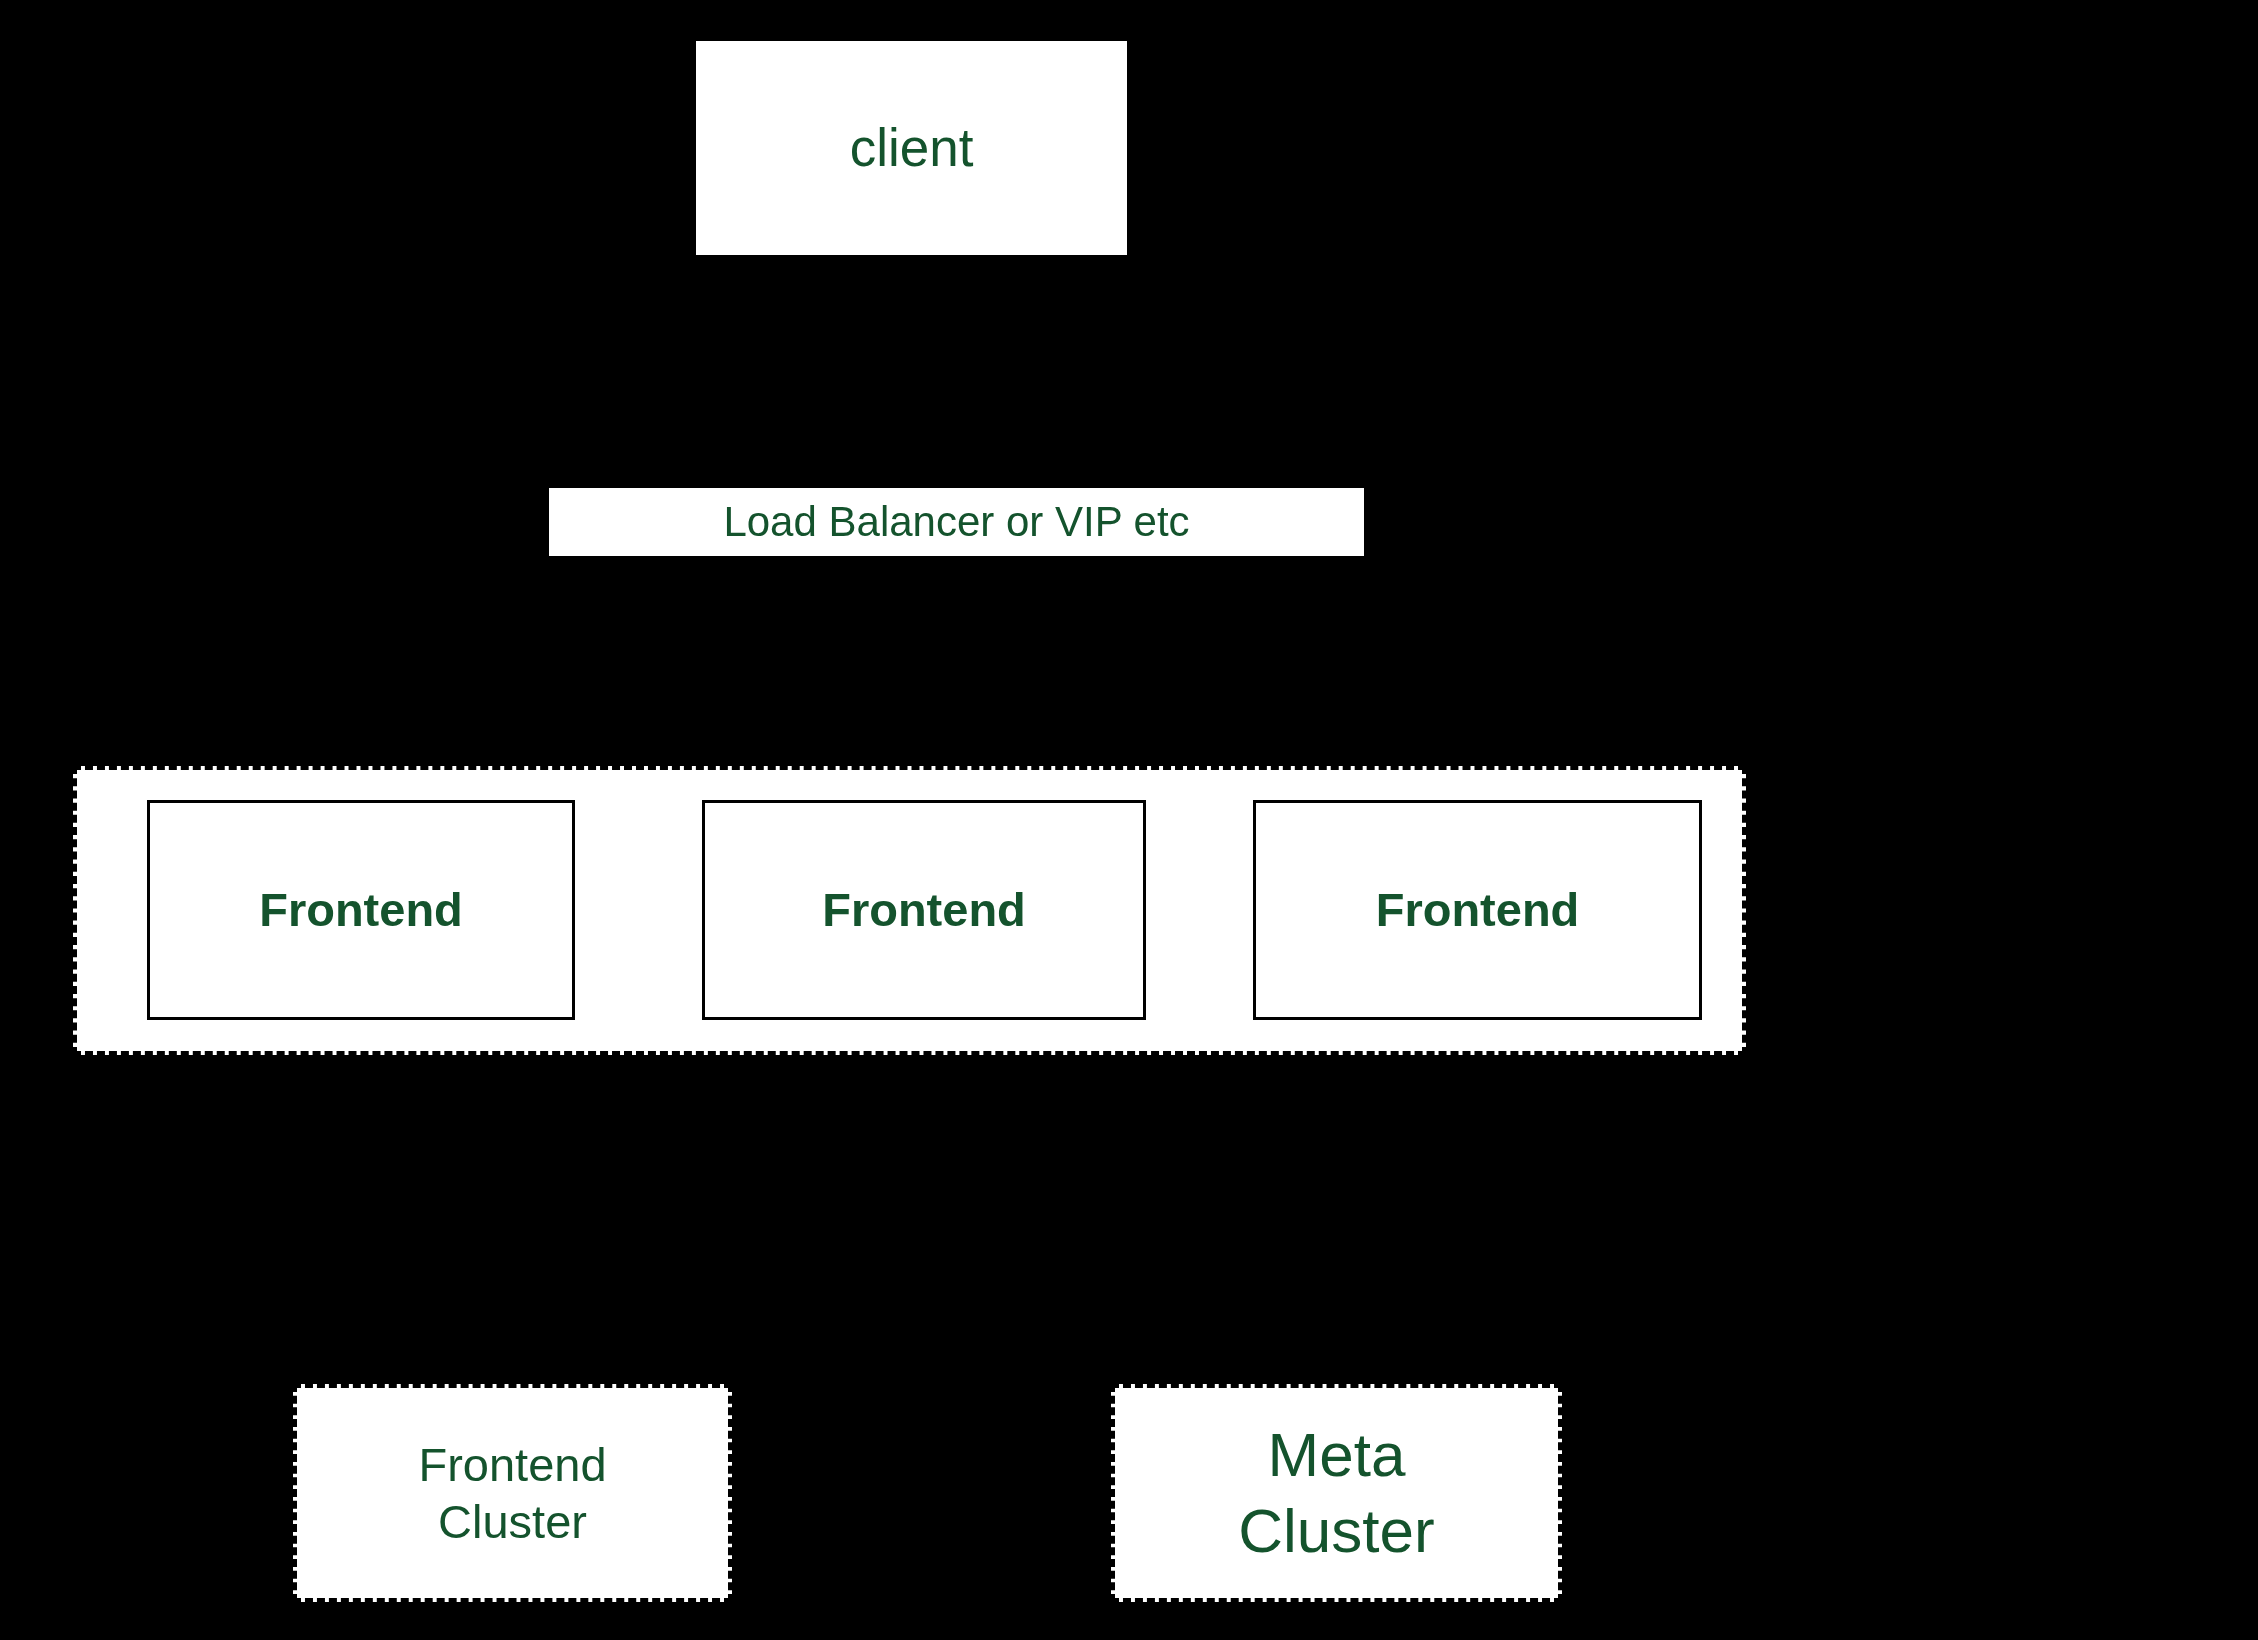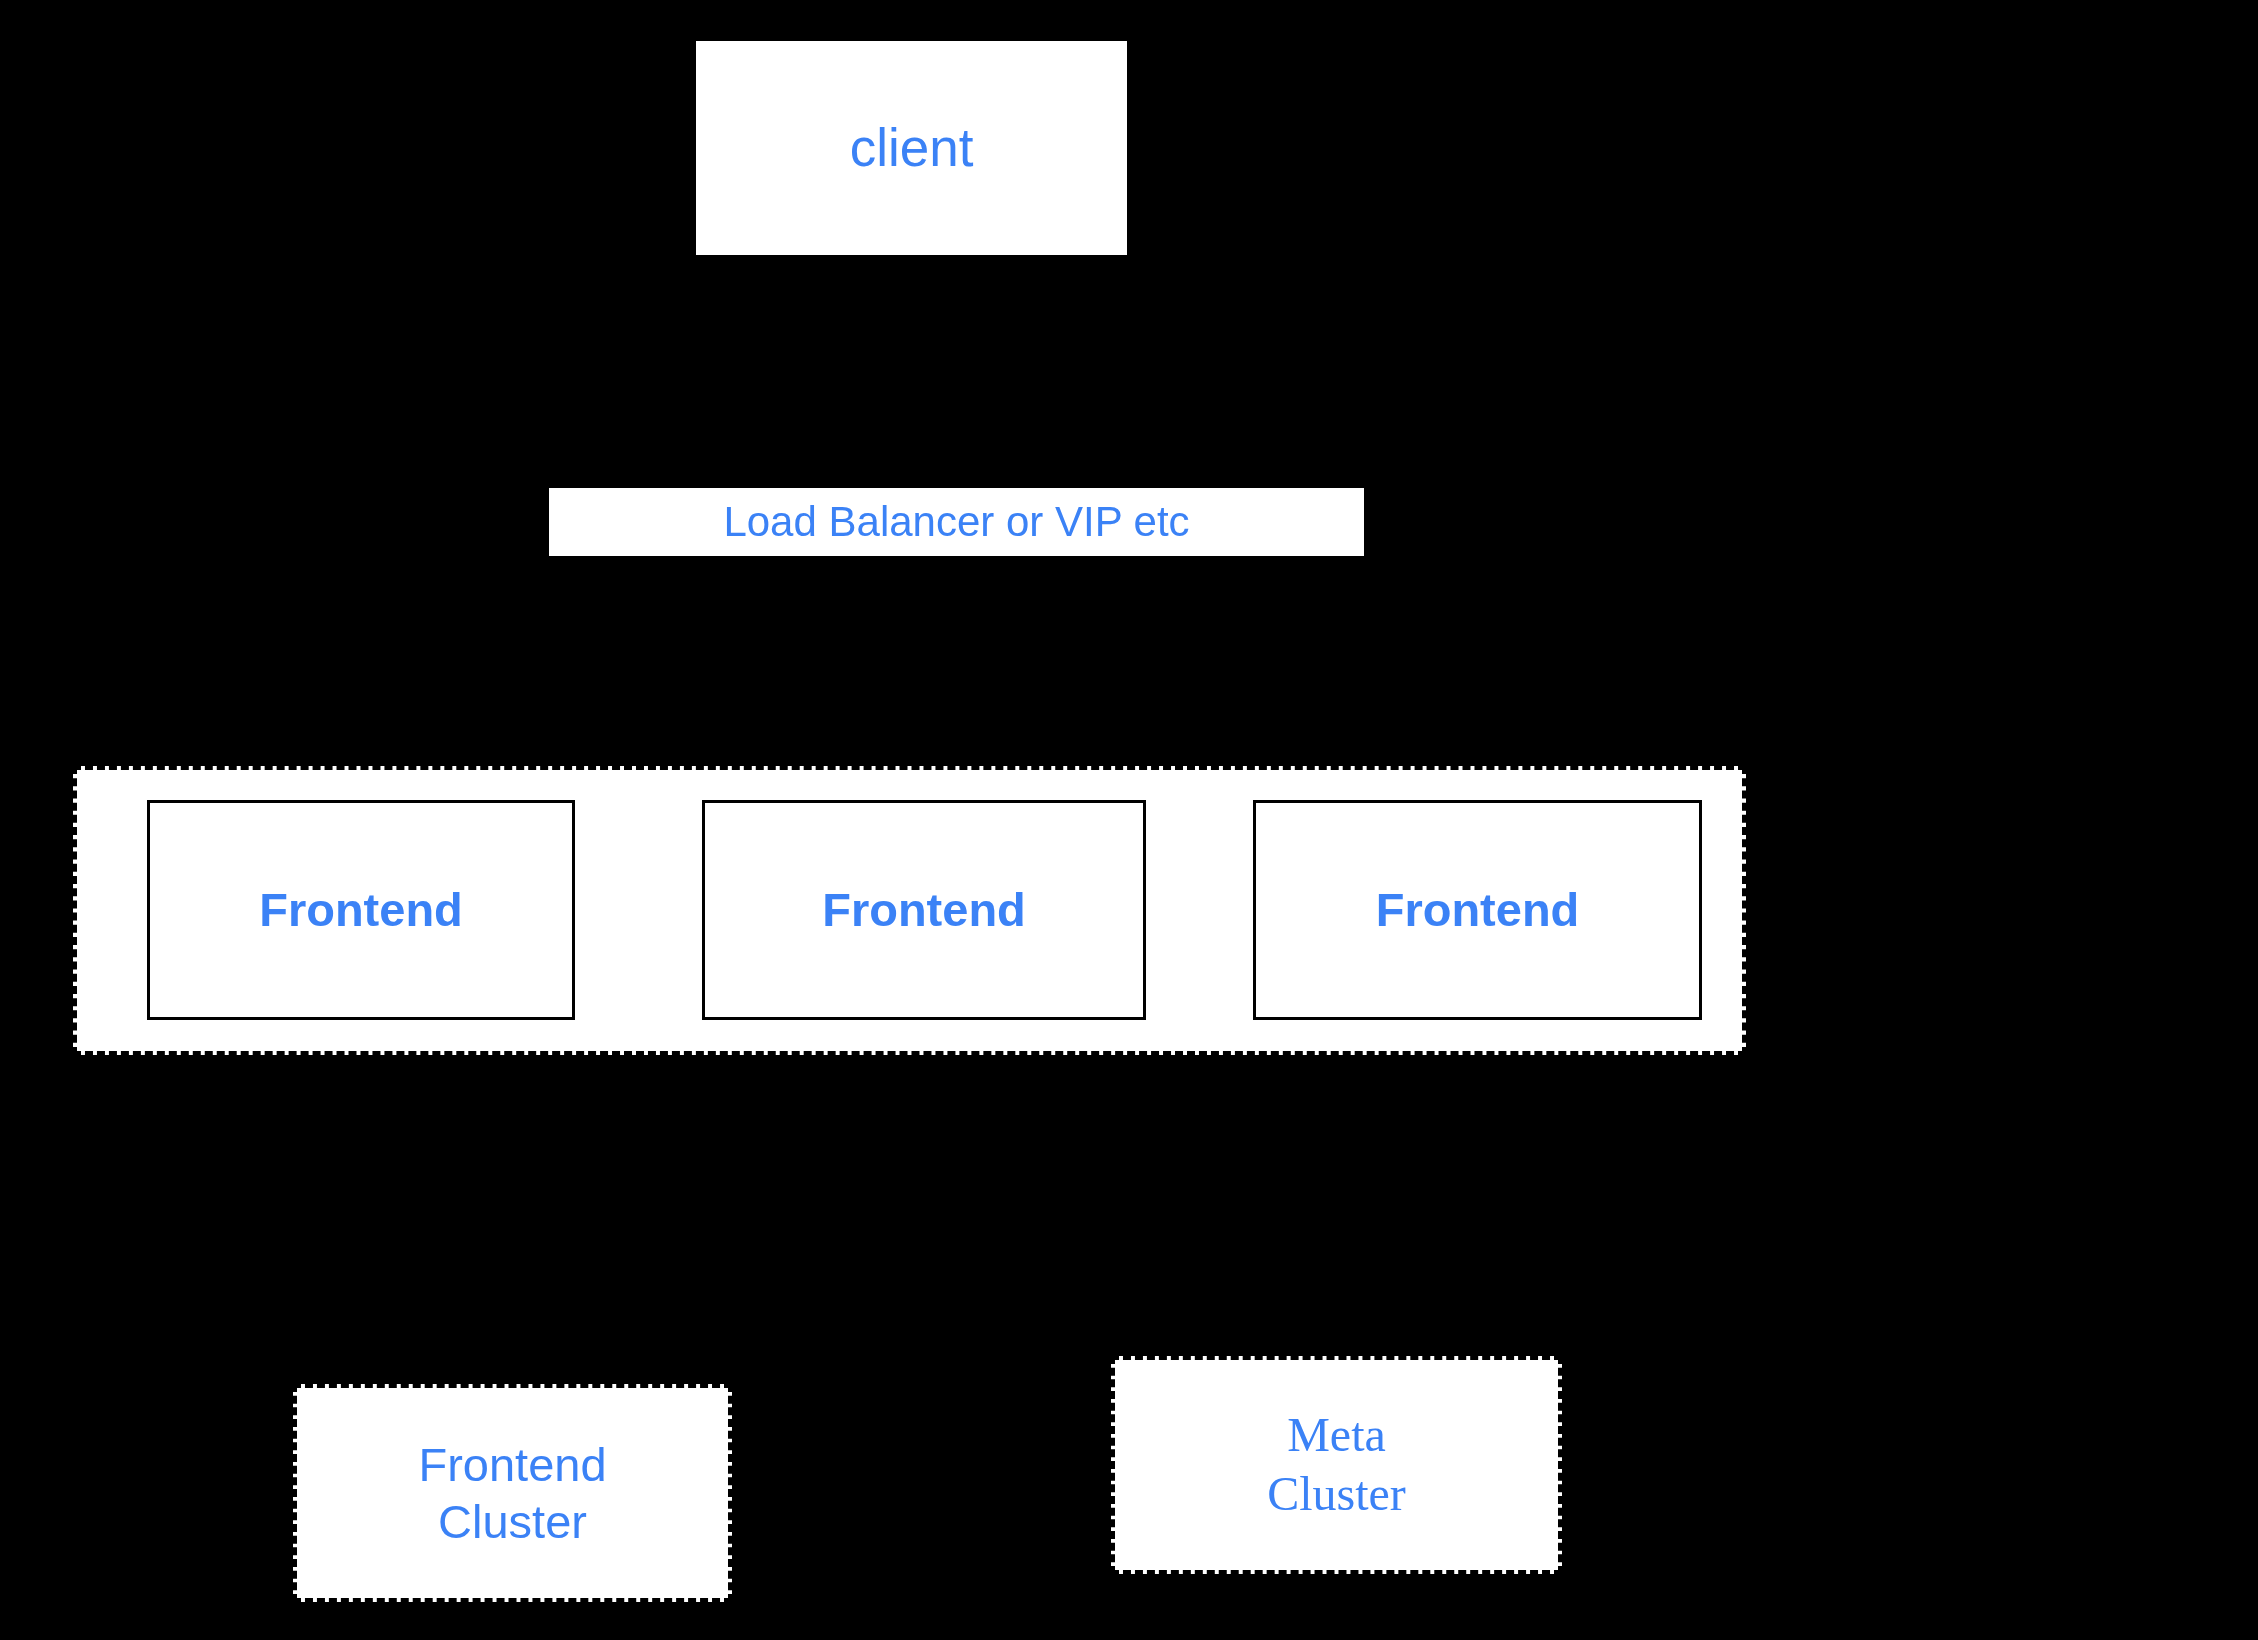--- a/index.html
+++ b/index.html
@@ -17,21 +17,21 @@
   #canvas {
     position: relative;
     width: 2258px;
     height: 1640px;
     background: #000000;
   }
   .node {
     position: absolute;
     box-sizing: border-box;
     background: #ffffff;
-    color: #3b82f6;
+    color: #14532d;
     display: flex;
     align-items: center;
     justify-content: center;
     text-align: center;
     line-height: 1.22;
     white-space: pre-line;
   }
   
   .node.plain {
     border: none;
@@ -81,24 +81,23 @@
     left: 1253px; top: 800px;
     width: 449px; height: 220px;
     font-size: 47px;
   }
   #datanode-cluster-box {
     left: 293px; top: 1384px;
     width: 439px; height: 218px;
     font-size: 47px;
   }
   #meta-cluster-box {
-    left: 1111px; top: 1356px;
+    left: 1111px; top: 1384px;
     width: 451px; height: 218px;
-    font-size: 48px;
-    font-family: Liberation Serif, serif;
+    font-size: 62px;
   }
 </style>
 </head>
 <body>
 
 <div id="canvas">
 
   <div class="node plain" id="client-box">client</div>
 
   <div class="node plain" id="load-balancer-box">Load Balancer or VIP etc</div>

